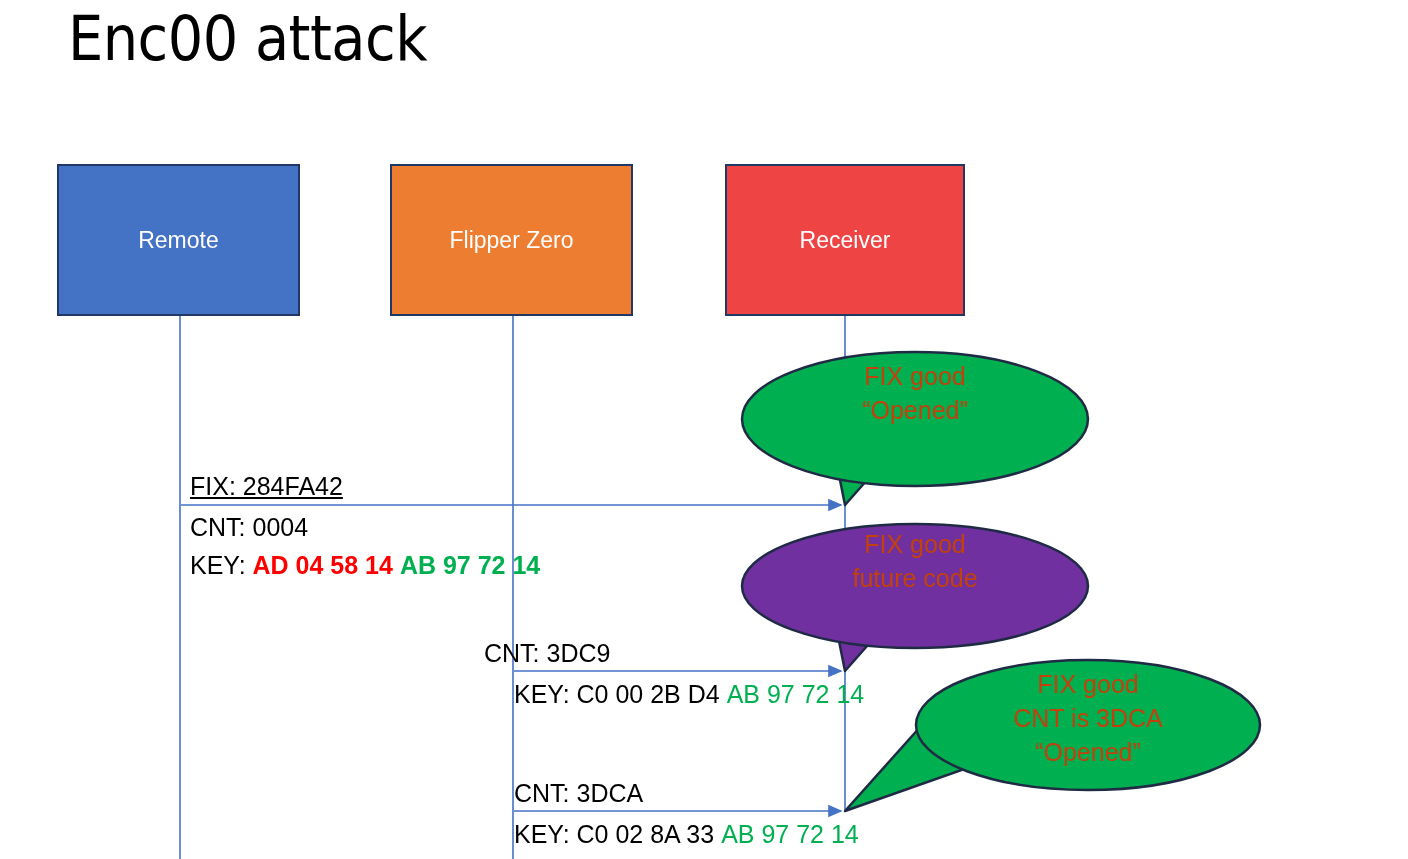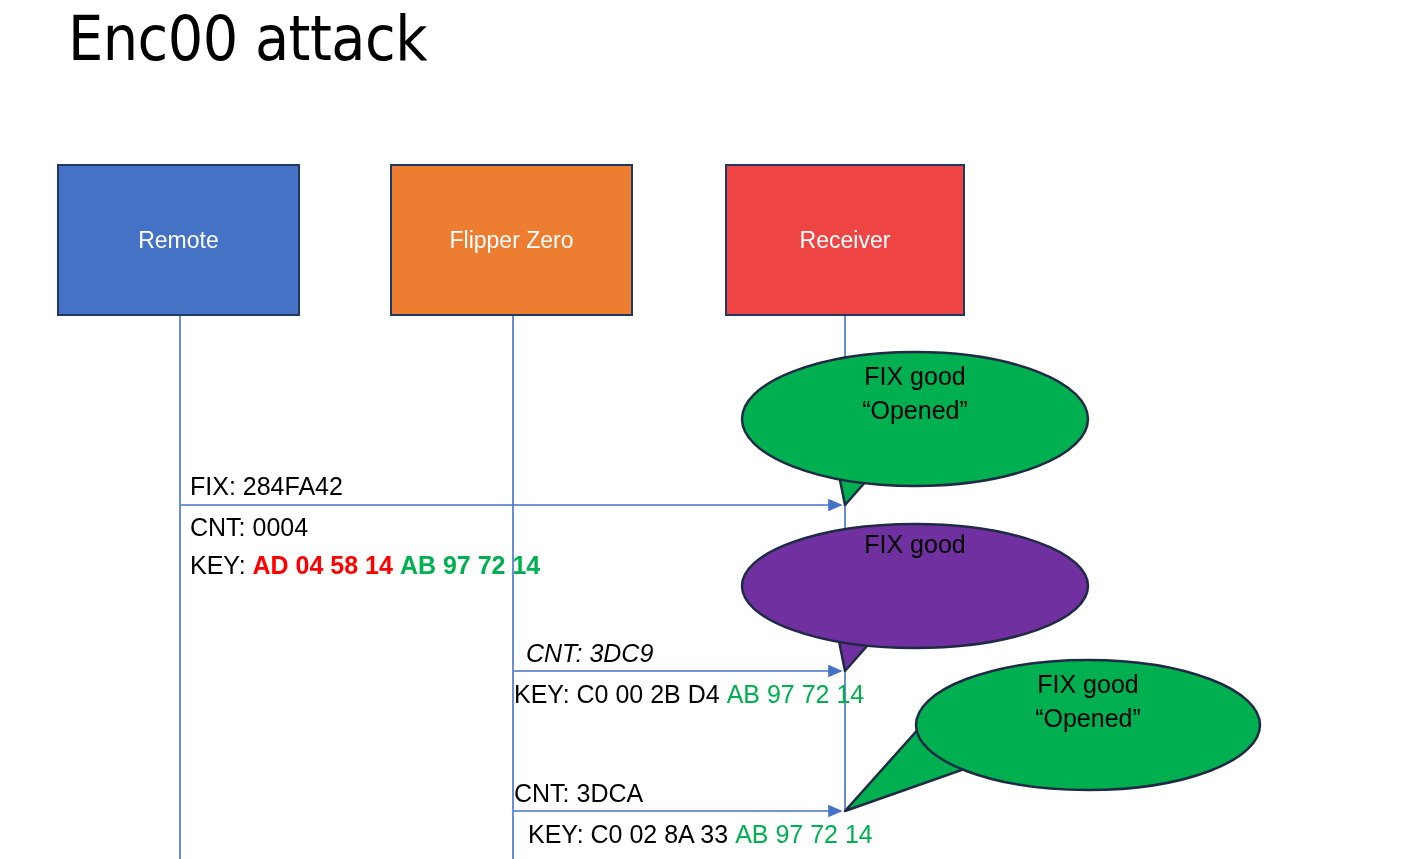--- a/index.html
+++ b/index.html
@@ -52,21 +52,21 @@
     white-space:nowrap;
     line-height:1.0;
   }
   .red{color:#FF0000;font-weight:bold;}
   .grn{color:#00B050;font-weight:bold;}
   .grn-n{color:#00B050;font-weight:normal;}
 
   
   .bub{
     position:absolute;
-    color:#000000;
+    color:#c2410c;
     font-size:25px;
     text-align:center;
     line-height:1.35;
     white-space:nowrap;
   }
 </style>
 </head>
 <body>
 
 <div class="stage">
@@ -107,43 +107,45 @@
   <div class="actor" id="actor-remote">
     <span>Remote</span>
   </div>
   <div class="actor" id="actor-flipper">
     <span>Flipper Zero</span>
   </div>
   <div class="actor" id="actor-receiver">
     <span>Receiver</span>
   </div>
 
-  <div class="msg" style="left:190px;top:474px;">FIX: 284FA42</div>
+  <div class="msg" style="left:190px;top:474px;text-decoration:underline;">FIX: 284FA42</div>
   <div class="msg" style="left:190px;top:515px;">CNT: 0004</div>
   <div class="msg" style="left:190px;top:553px;">
     <span>KEY:</span><span>&nbsp;</span><span class="red">AD 04 58 14</span><span>&nbsp;</span><span class="grn">AB 97 72 14</span>
   </div>
 
-  <div class="msg" style="left:526px;top:641px;font-style:italic;">CNT: 3DC9</div>
+  <div class="msg" style="left:484px;top:641px;">CNT: 3DC9</div>
   <div class="msg" style="left:514px;top:682px;">
     <span>KEY:</span><span>&nbsp;</span><span>C0 00 2B D4</span><span>&nbsp;</span><span class="grn-n">AB 97 72 14</span>
   </div>
 
   <div class="msg" style="left:514px;top:781px;">CNT: 3DCA</div>
-  <div class="msg" style="left:514px;top:822px;margin-left:14px;">
+  <div class="msg" style="left:514px;top:822px;">
     <span>KEY:</span><span>&nbsp;</span><span>C0 02 8A 33</span><span>&nbsp;</span><span class="grn-n">AB 97 72 14</span>
   </div>
 
   <div class="bub" style="left:742px;top:360px;width:346px;">
     <div>FIX good</div>
     <div>“Opened”</div>
   </div>
 
   <div class="bub" style="left:742px;top:528px;width:346px;">
     <div>FIX good</div>
+    <div>future code</div>
   </div>
 
   <div class="bub" style="left:916px;top:668px;width:344px;">
     <div>FIX good</div>
+    <div>CNT is 3DCA</div>
     <div>“Opened”</div>
   </div>
 
 </div>
 
 </body></html>

